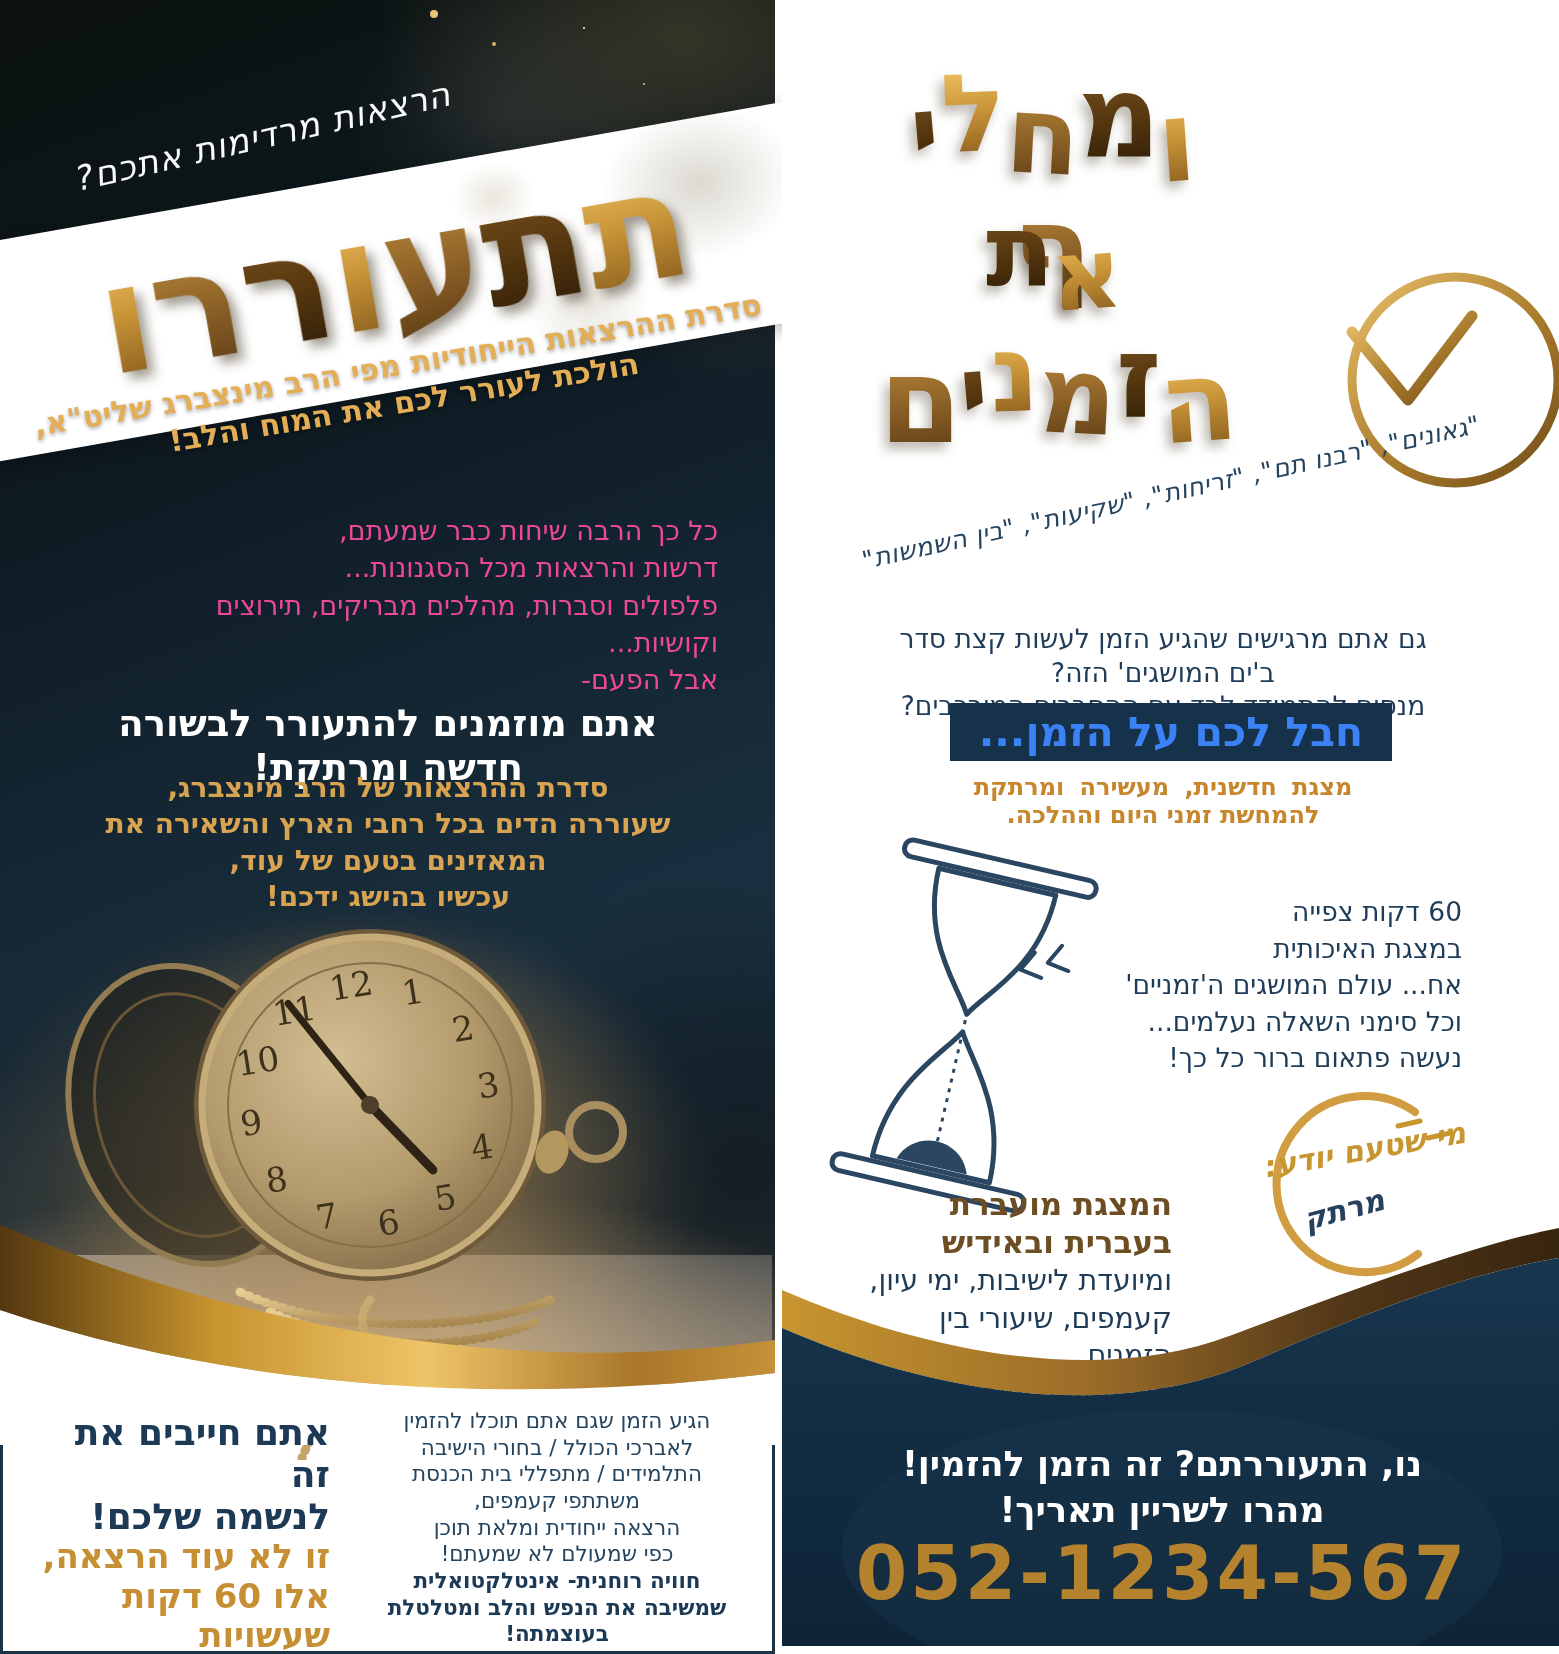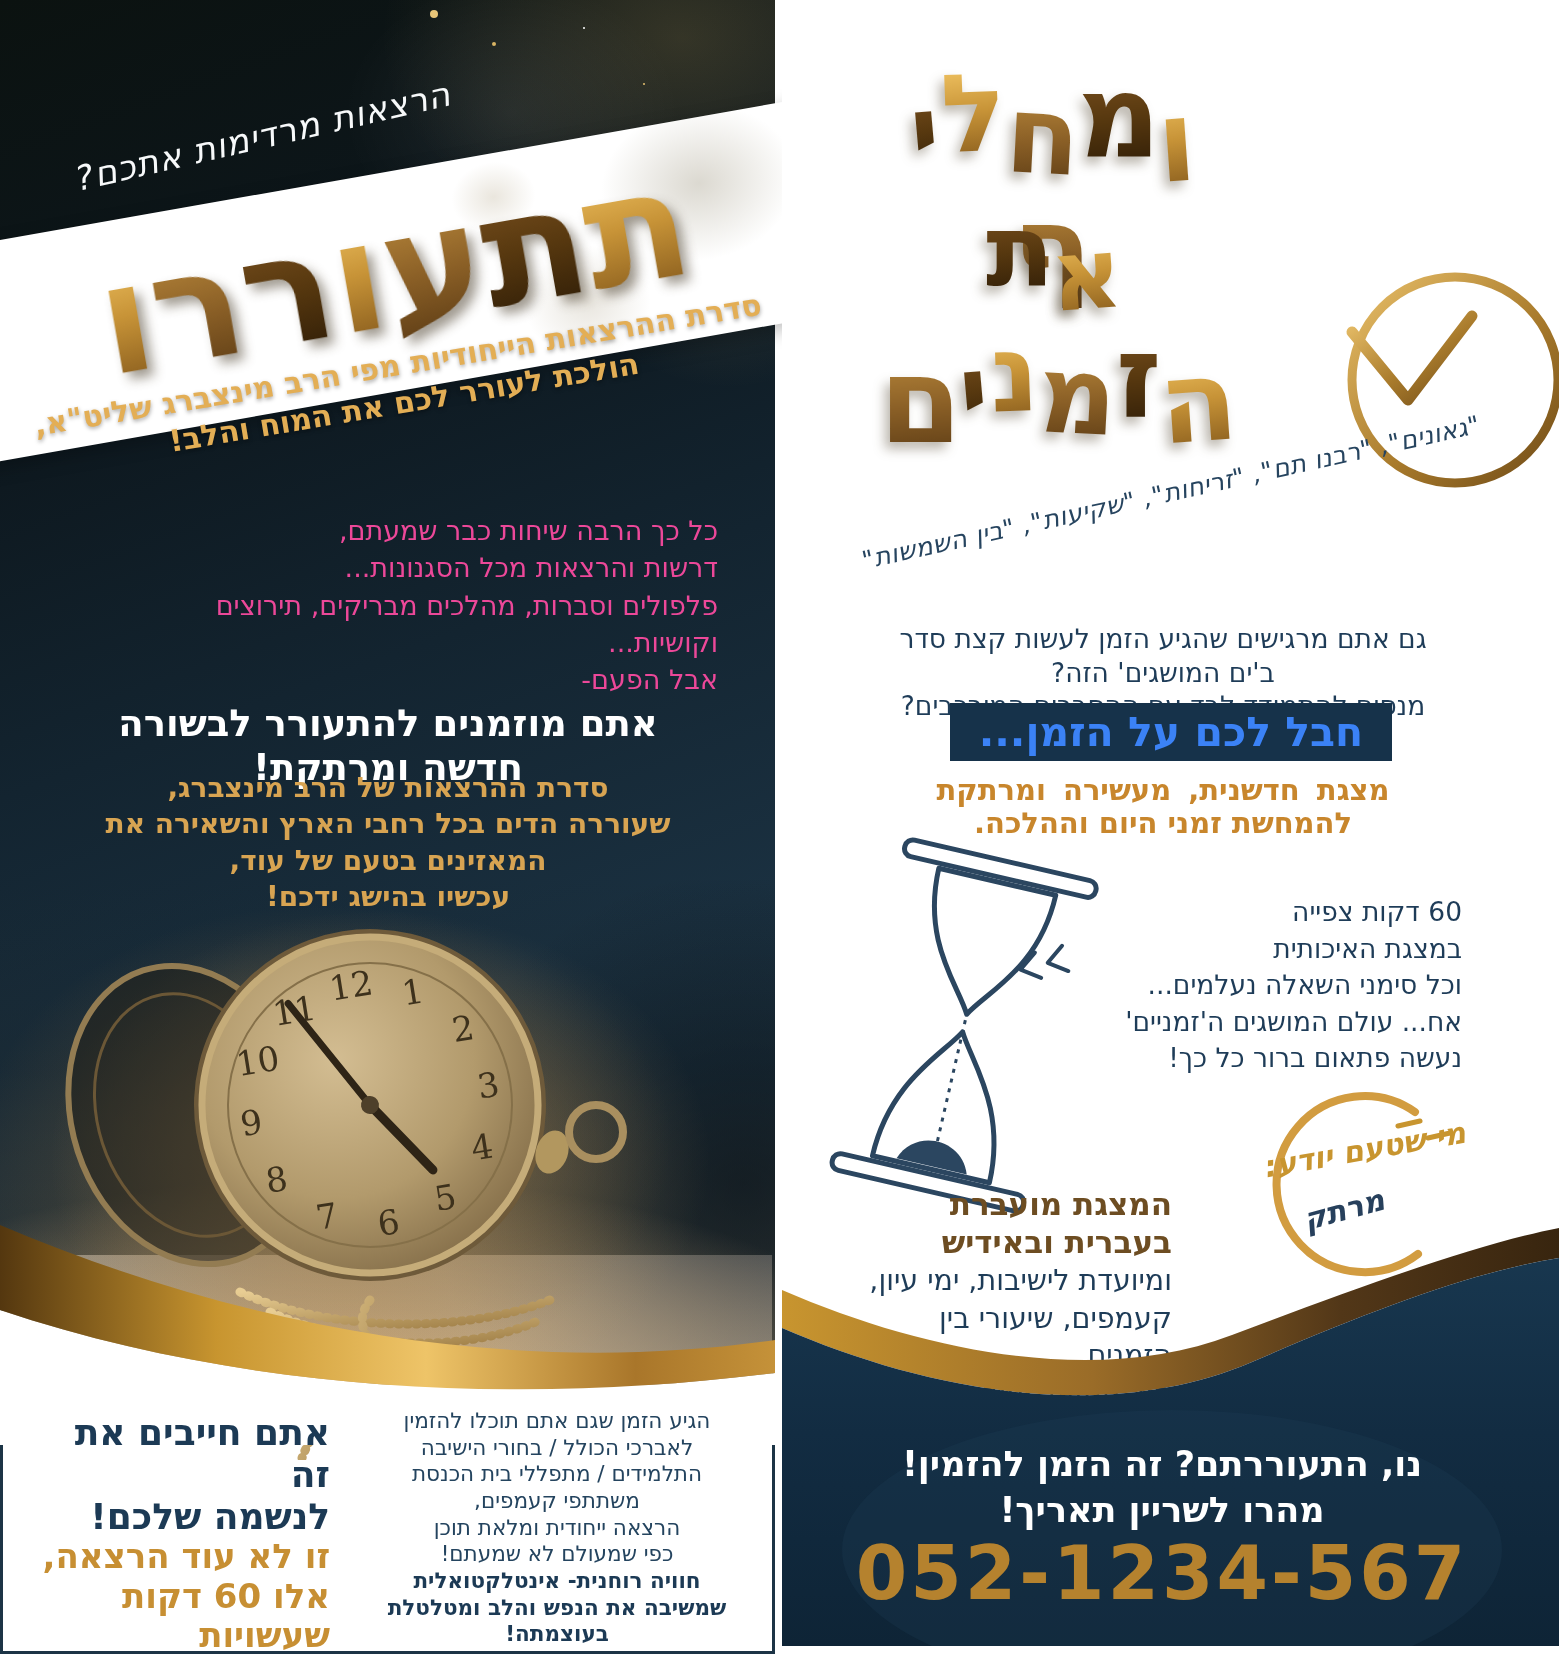--- a/index.html
+++ b/index.html
@@ -62,21 +62,21 @@
   .rt-word .lt:nth-child(2){transform:translateY(-8px) scale(1.06);}
   .rt-word .lt:nth-child(3){transform:translateY(10px) rotate(3deg);}
   .rt-word .lt:nth-child(4){transform:translateY(-12px) rotate(-2deg);}
   .rt-word .lt:nth-child(5){transform:translateY(6px) rotate(-5deg) scale(.92);}
   .rt-word .lt:nth-child(6){transform:translateY(15px) scale(1.1);}
   .rp-quote{left:14px;top:478px;width:750px;transform:rotate(-12.5deg);text-align:center;
     color:#26445f;font-size:25px;font-style:italic;letter-spacing:.5px;}
   .rp-para{left:66px;top:590px;width:630px;text-align:center;color:#1e3c58;font-size:26.5px;line-height:1.27;margin-top:32px;}
   .rp-bar{left:168px;top:703px;width:442px;height:58px;background:#16324a;text-align:center;}
   .rp-bar-text{color:#3b82f6;font-size:41px;font-weight:bold;line-height:58px;}
-  .rp-gold{left:66px;top:774px;width:630px;text-align:center;color:#c8862c;font-size:29px;font-weight:bold;line-height:1.15;}
+  .rp-gold{left:66px;top:774px;width:630px;text-align:center;color:#c8862c;font-size:24px;font-weight:bold;line-height:1.15;}
   .rp-gold .ws{word-spacing:7px;}
   .rp-caption{left:316px;top:894px;width:364px;text-align:right;color:#1e3c58;font-size:26.5px;line-height:1.38;}
   .note-gold{left:448px;top:1132px;width:270px;transform:rotate(-10deg);text-align:center;
     color:#c8952f;font-size:30px;font-style:italic;font-weight:bold;}
   .note-navy{left:492px;top:1192px;width:140px;transform:rotate(-15deg);text-align:center;
     color:#27405c;font-size:30px;font-style:italic;font-weight:bold;}
   .rp-presented{left:56px;top:1186px;width:334px;text-align:right;}
   .rp-presented .brown{color:#6d4d22;font-size:31px;font-weight:bold;line-height:1.22;}
   .rp-presented .navy{color:#1e3c58;font-size:28.5px;line-height:1.33;}
   .rp-cta{left:70px;top:0;width:620px;text-align:center;color:#ffffff;font-weight:bold;}
@@ -262,22 +262,22 @@
     <svg class="abs" style="left:232px;top:944px;transform:rotate(-14deg);" width="66" height="40" viewBox="0 0 66 40">
       <g fill="none" stroke="#2b4660" stroke-width="4" stroke-linecap="round" stroke-linejoin="round">
         <polyline points="24,6 6,19 24,32"></polyline>
         <polyline points="52,6 34,19 52,32"></polyline>
       </g>
     </svg>
 
     <div class="abs rp-caption">
       <div>60 דקות צפייה</div>
       <div>במצגת האיכותית</div>
+      <div>אח... עולם המושגים ה'זמניים'</div>
       <div>וכל סימני השאלה נעלמים...</div>
-      <div>אח... עולם המושגים ה'זמניים'</div>
       <div>נעשה פתאום ברור כל כך!</div>
     </div>
 
     <svg class="abs" style="left:478px;top:1086px;" width="200" height="200" viewBox="0 0 200 200">
       <path d="M 155,26 A 88 88 0 1 0 158,168" fill="none" stroke="#d29c40" stroke-width="8" stroke-linecap="round"></path>
       <g stroke="#c8952f" stroke-width="5" stroke-linecap="round">
         <line x1="138" y1="40" x2="160" y2="35"></line>
         <line x1="168" y1="52" x2="190" y2="47"></line>
       </g>
     </svg>

